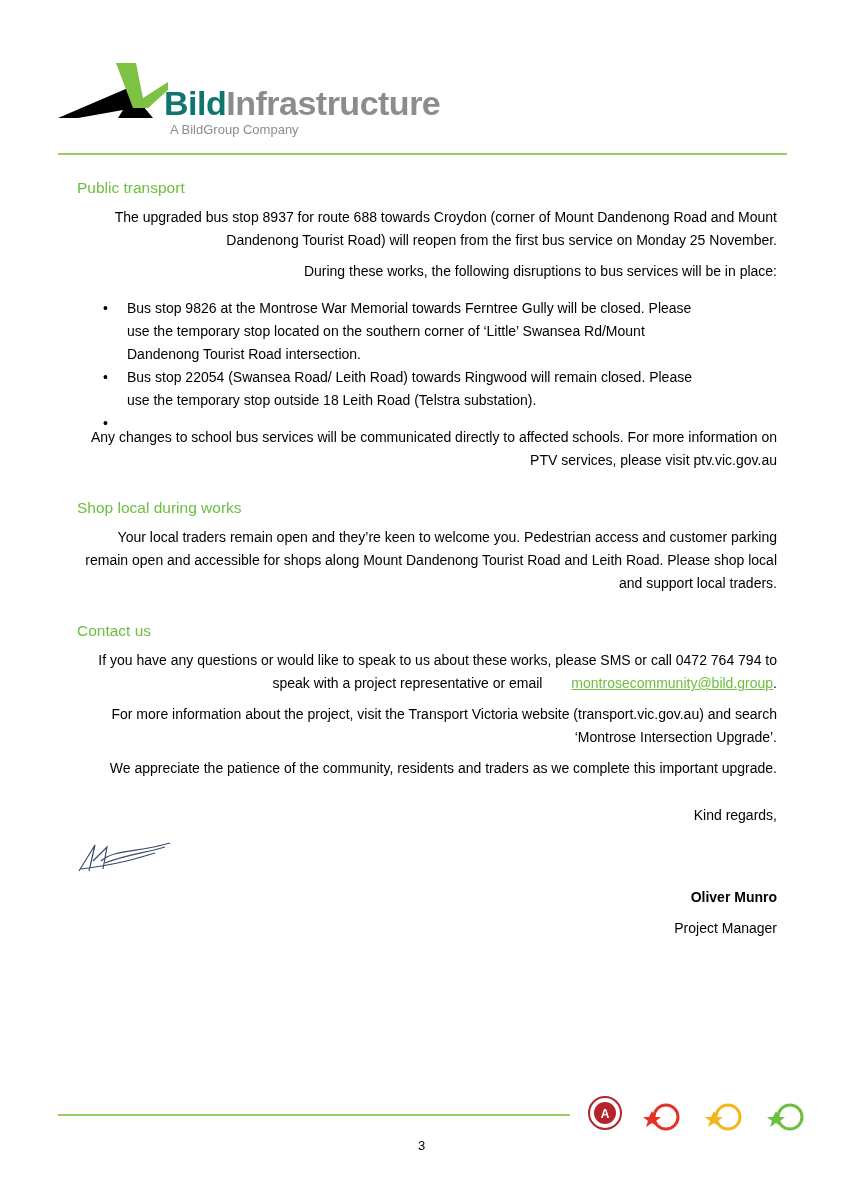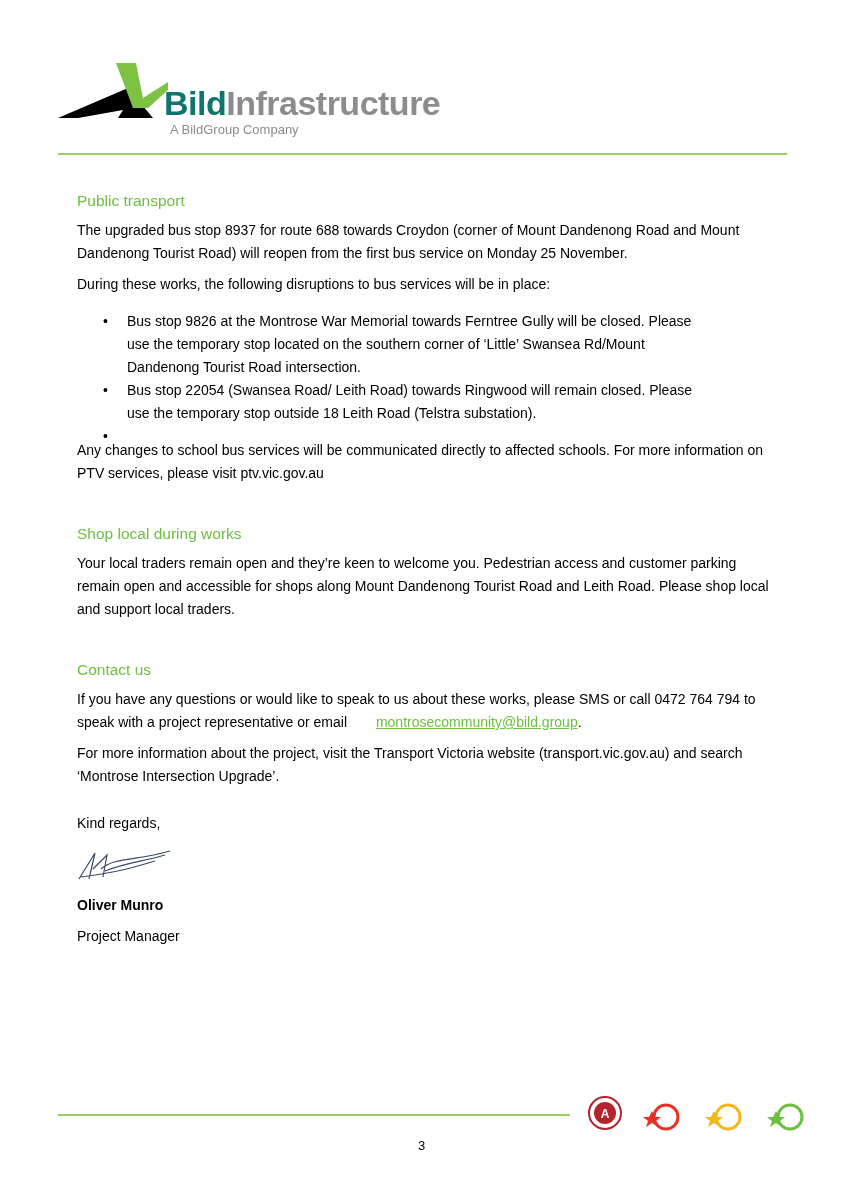--- a/index.html
+++ b/index.html
@@ -6,22 +6,22 @@
   body { width:848px; height:1200px; position:relative; overflow:hidden;
          font-family:"Liberation Sans", sans-serif; color:#000; }
   .logo { position:absolute; left:58px; top:58px; width:400px; height:85px; }
   .logo svg { position:absolute; left:0; top:0; }
   .brand { position:absolute; left:106px; top:28px; font-size:34px; font-weight:bold; letter-spacing:-0.5px; line-height:1; }
   .brand .g { color:#0f766e; }
   .brand .gr { color:#8a8c8e; }
   .tagline { position:absolute; left:112px; top:64px; font-size:13px; color:#8a8c8e; }
   .hr-top { position:absolute; left:58px; top:153px; width:729px; height:2px; background:#9ccc65; }
   .content { position:absolute; left:77px; top:176px; width:700px; font-size:14px; line-height:23px; }
-  h2 { font-weight:normal; color:#6cbf3f; font-size:15.5px; margin:13px 0 6px 0; line-height:24px; }
-  p { margin:0 0 8px 0; }
+  h2 { font-weight:normal; color:#6cbf3f; font-size:15.5px; margin:0 0 6px 0; line-height:24px; }
+  p { margin:0 0 8px 0;text-align:right; }
   ul { list-style:none; margin:14px 0 14px 0; padding:0; }
   ul li { position:relative; padding-left:50px; width:590px; }
   ul li .bullet { position:absolute; left:26px; top:0; }
   .gap { height:16px; }
   a.email { color:#6cbf3f; text-decoration:underline;margin-left:25px; }
   .sign { margin-top:24px; }
   .sig-img { height:38px; margin:4px 0 2px -2px; }
   .bold { font-weight:bold; }
   .hr-bot { position:absolute; left:58px; top:1114px; width:512px; height:2px; background:#9ccc65; }
   .page-no { position:absolute; left:418px; top:1138px; font-size:13px; }
@@ -52,20 +52,21 @@
     <li><span class="bullet">•</span></li>
   </ul>
   <p>Any changes to school bus services will be communicated directly to affected schools. For more information on PTV services, please visit ptv.vic.gov.au</p>
   <div class="gap"></div>
   <h2>Shop local during works</h2>
   <p>Your local traders remain open and they’re keen to welcome you. Pedestrian access and customer parking remain open and accessible for shops along Mount Dandenong Tourist Road and Leith Road. Please shop local and support local traders.</p>
   <div class="gap"></div>
   <h2>Contact us</h2>
   <p><span>If you have any questions or would like to speak to us about these works, please SMS or call 0472 764 794 to speak with a project representative or email </span><a class="email" href="#">montrosecommunity@bild.group</a><span>.</span></p>
   <p>For more information about the project, visit the Transport Victoria website (transport.vic.gov.au) and search ‘Montrose Intersection Upgrade’.</p>
+  <p>We appreciate the patience of the community, residents and traders as we complete this important upgrade.</p>
 
   <div class="sign">
     <p>Kind regards,</p>
     <svg class="sig-img" width="100" height="38" viewBox="0 0 100 38">
       <path d="M4,32 L20,6 L14,32 M18,22 L32,8 L28,30 M26,22 C40,10 60,14 95,4 M30,24 C50,16 70,14 90,8 M6,30 C40,26 60,20 80,14" stroke="#3a4a66" stroke-width="1.2" fill="none"></path>
     </svg>
     <p class="bold">Oliver Munro</p>
     <p>Project Manager</p>
   </div>
 </div>

